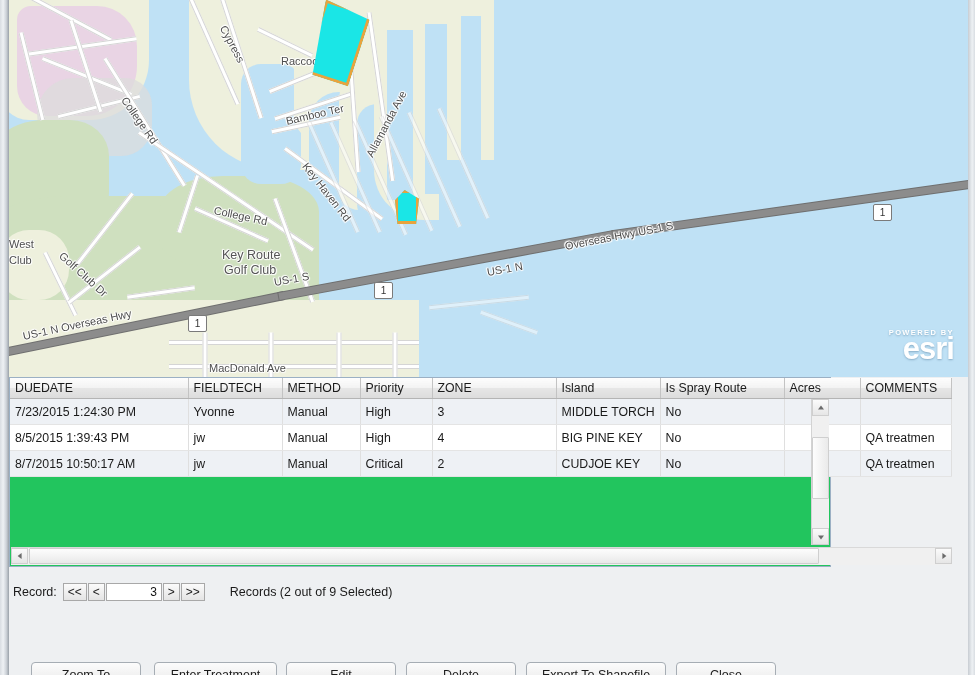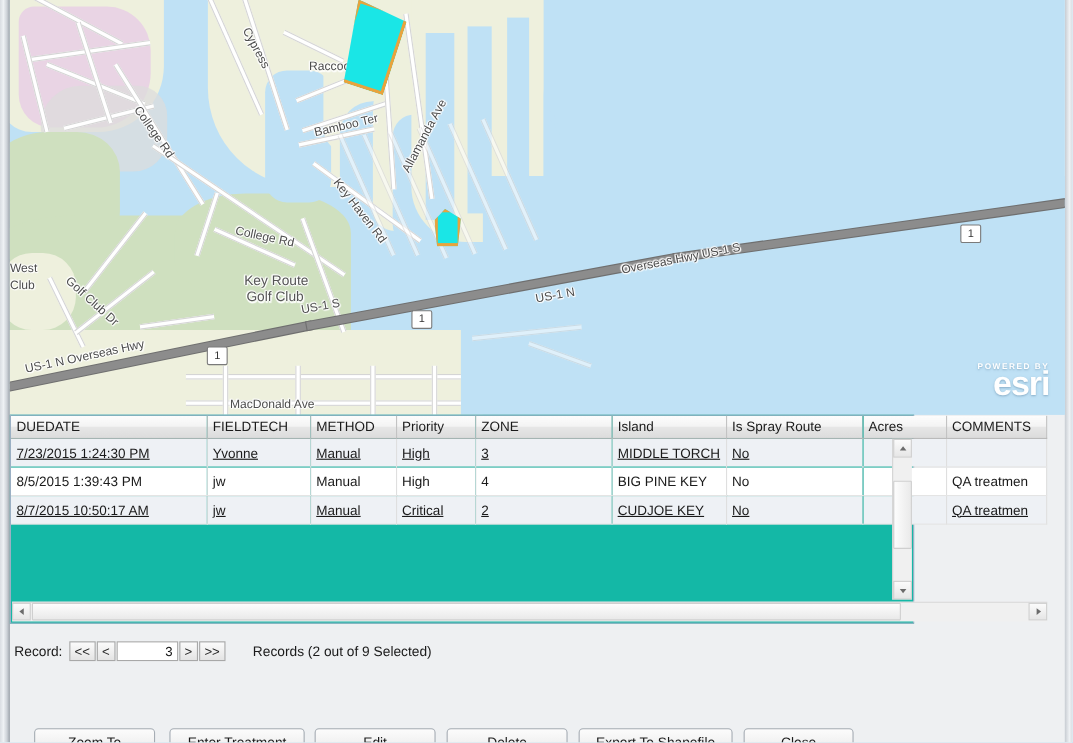--- a/index.html
+++ b/index.html
@@ -33,32 +33,32 @@
   .maplabel.big{font-size:12.5px;color:#555;}
   .shield{position:absolute;width:17px;height:15px;background:#fff;border:1px solid #7a7a7a;border-radius:2px;
     font-size:10px;color:#333;text-align:center;line-height:15px;}
   .selpoly{position:absolute;background:#1ae6e6;border:3px solid #e8a33d;}
   .esri{position:absolute;right:14px;bottom:14px;text-align:right;color:#fff;
     text-shadow:0 1px 2px rgba(90,130,160,.55);}
   .esri .pb{font-size:7.5px;letter-spacing:1.4px;font-weight:bold;}
   .esri .nm{font-size:31px;line-height:28px;letter-spacing:-1px;font-weight:bold;margin-top:-2px;}
 
   
-  #tablewrap{position:absolute;left:9px;top:377px;width:822px;height:190px;background:#14b8a6;
+  #tablewrap{position:absolute;left:9px;top:377px;width:822px;height:190px;background:#22c55e;
     border:1px solid #9bb0c4;box-sizing:border-box;}
   table.grid{border-collapse:collapse;table-layout:fixed;width:941px;font-size:12.3px;color:#1a1a1a;}
   table.grid th{
     background:linear-gradient(to bottom,#fdfdfd 0%,#f3f3f3 48%,#e6e6e6 52%,#dcdcdc 100%);
     border-right:1px solid #c3c3c3;border-bottom:1px solid #b4b4b4;
     text-align:left;font-weight:normal;padding:3px 5px;height:20px;box-sizing:border-box;
     color:#1a1a1a;overflow:hidden;white-space:nowrap;}
   table.grid td{border-right:1px solid #dfdfdf;border-bottom:1px solid #e4e4e4;
     padding:3px 5px;height:26px;box-sizing:border-box;white-space:nowrap;overflow:hidden;}
   tr.sel td{background:#a8d4e3;}
-  tr.alt td{background:#eef1f5;text-decoration:underline;}
+  tr.alt td{background:#eef1f5;}
   tr.norm td{background:#ffffff;}
   td.activecell{background:#d6ecf4 !important;box-shadow:inset 0 0 0 1px #7fb3c8;}
 
   .vscroll{position:absolute;right:1px;top:21px;width:17px;height:146px;
     background:#f0f0f0;border-left:1px solid #d3d3d3;}
   .vsb-btn{width:17px;height:17px;background:linear-gradient(to bottom,#fbfbfb,#e6e6e6);
     border:1px solid #cfcfcf;box-sizing:border-box;position:relative;}
   .vsb-btn i{position:absolute;left:50%;top:50%;width:0;height:0;border-left:3px solid transparent;border-right:3px solid transparent;}
   .vsb-up i{transform:translate(-50%,-60%);border-bottom:4px solid #6b6b6b;}
   .vsb-dn i{transform:translate(-50%,-40%);border-top:4px solid #6b6b6b;}

